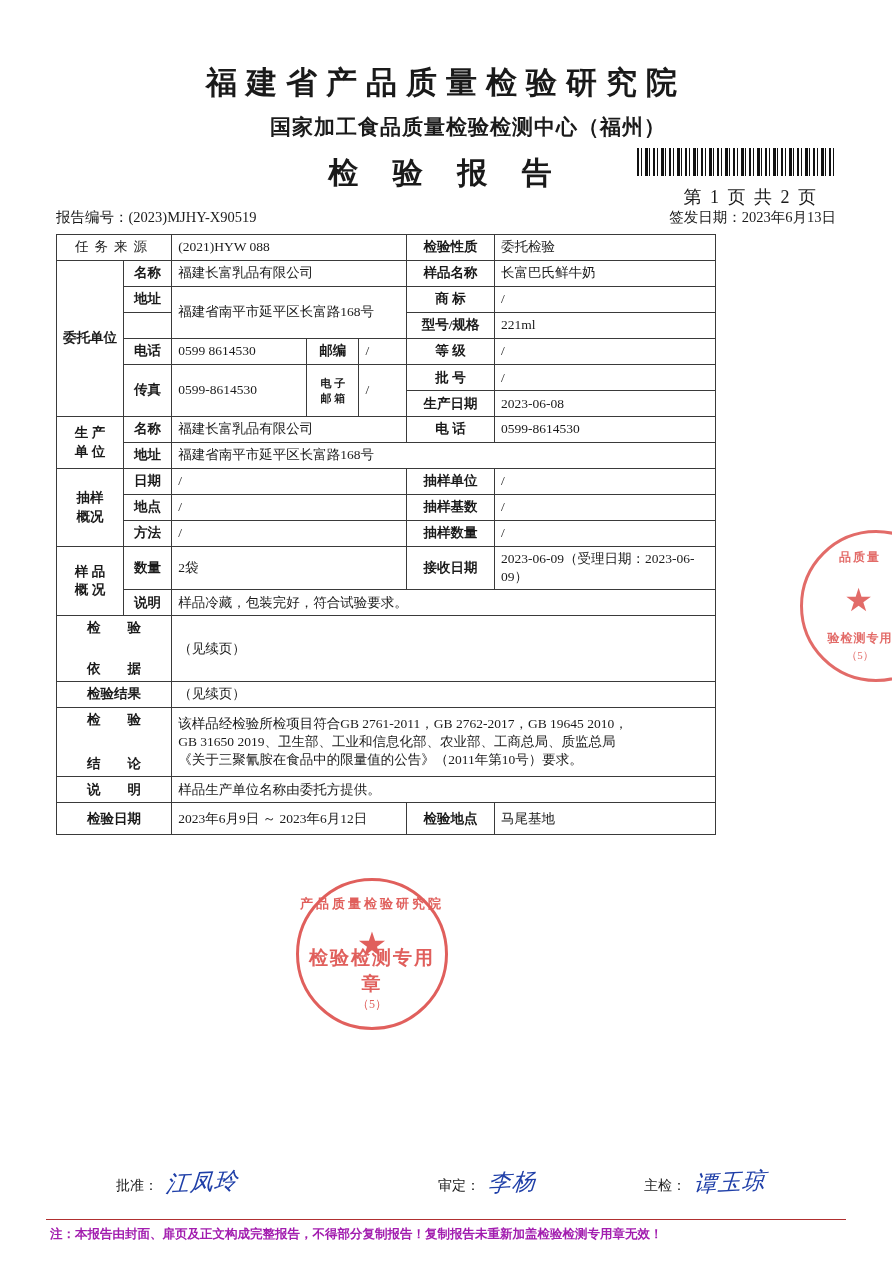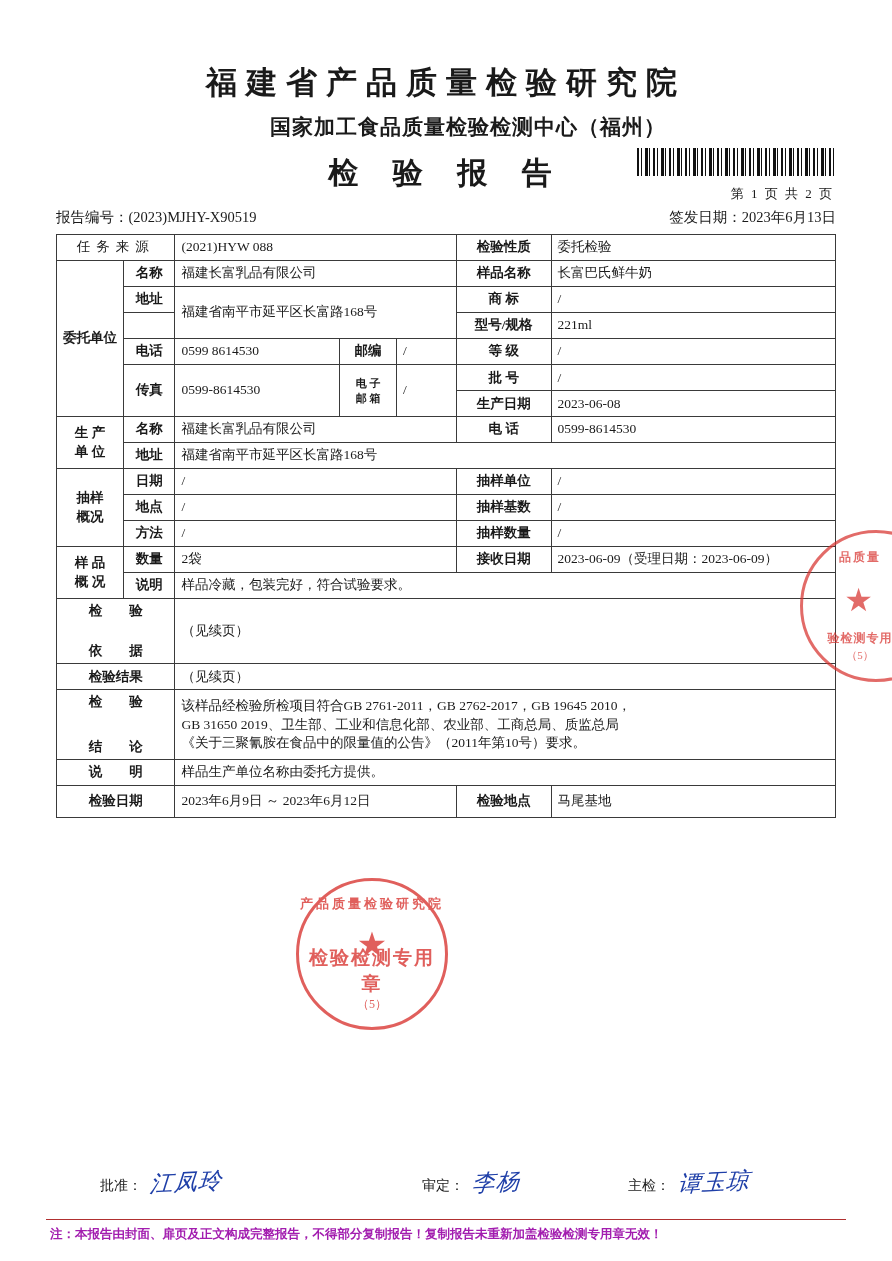--- a/index.html
+++ b/index.html
@@ -57,42 +57,42 @@
     height: 28px;
     background:
       repeating-linear-gradient(90deg,
         #111 0px, #111 2px, #fff 2px, #fff 4px,
         #111 4px, #111 5px, #fff 5px, #fff 8px,
         #111 8px, #111 11px, #fff 11px, #fff 12px,
         #111 12px, #111 13px, #fff 13px, #fff 16px);
   }
   .pageno {
     position: absolute;
-    right: 58px;
+    right: 74px;
     top: 185px;
-    font-size: 13px;
+    font-size: 18px;
     letter-spacing: 2px;
   }
 
   
   .metarow {
     position: absolute;
     left: 56px; right: 56px;
     top: 208px;
     display: flex;
     justify-content: space-between;
     font-size: 14.5px;
   }
 
   
   table.main {
     position: absolute;
     left: 56px;
     top: 234px;
-    width: 780px;
+    width: 660px;
     border-collapse: collapse;
     font-size: 13.5px;
     padding-left: 36px;
   }
   table.main td {
     border: 1px solid #3a3a3a;
     padding: 3px 6px;
     vertical-align: middle;
     height: 26px;
     line-height: 1.35;
@@ -111,21 +111,21 @@
 
   
   .signrow {
     position: absolute;
     left: 56px; right: 56px;
     top: 1167px;
     display: flex;
     font-size: 14px;
   }
   .signcell { display: flex; align-items: baseline; }
-  .sig-a { margin-left: 44px; }
+  .sig-a { margin-left: 60px; }
   .sig-b { margin-left: 200px; }
   .sig-c { margin-left: 108px; }
   .sigmark {
     font-family: "Liberation Serif", serif;
     font-style: italic;
     font-size: 23px;
     color: #1f3fa8;
     margin-left: 8px;
     transform: skewX(-7deg) rotate(-3deg);
     display: inline-block;

